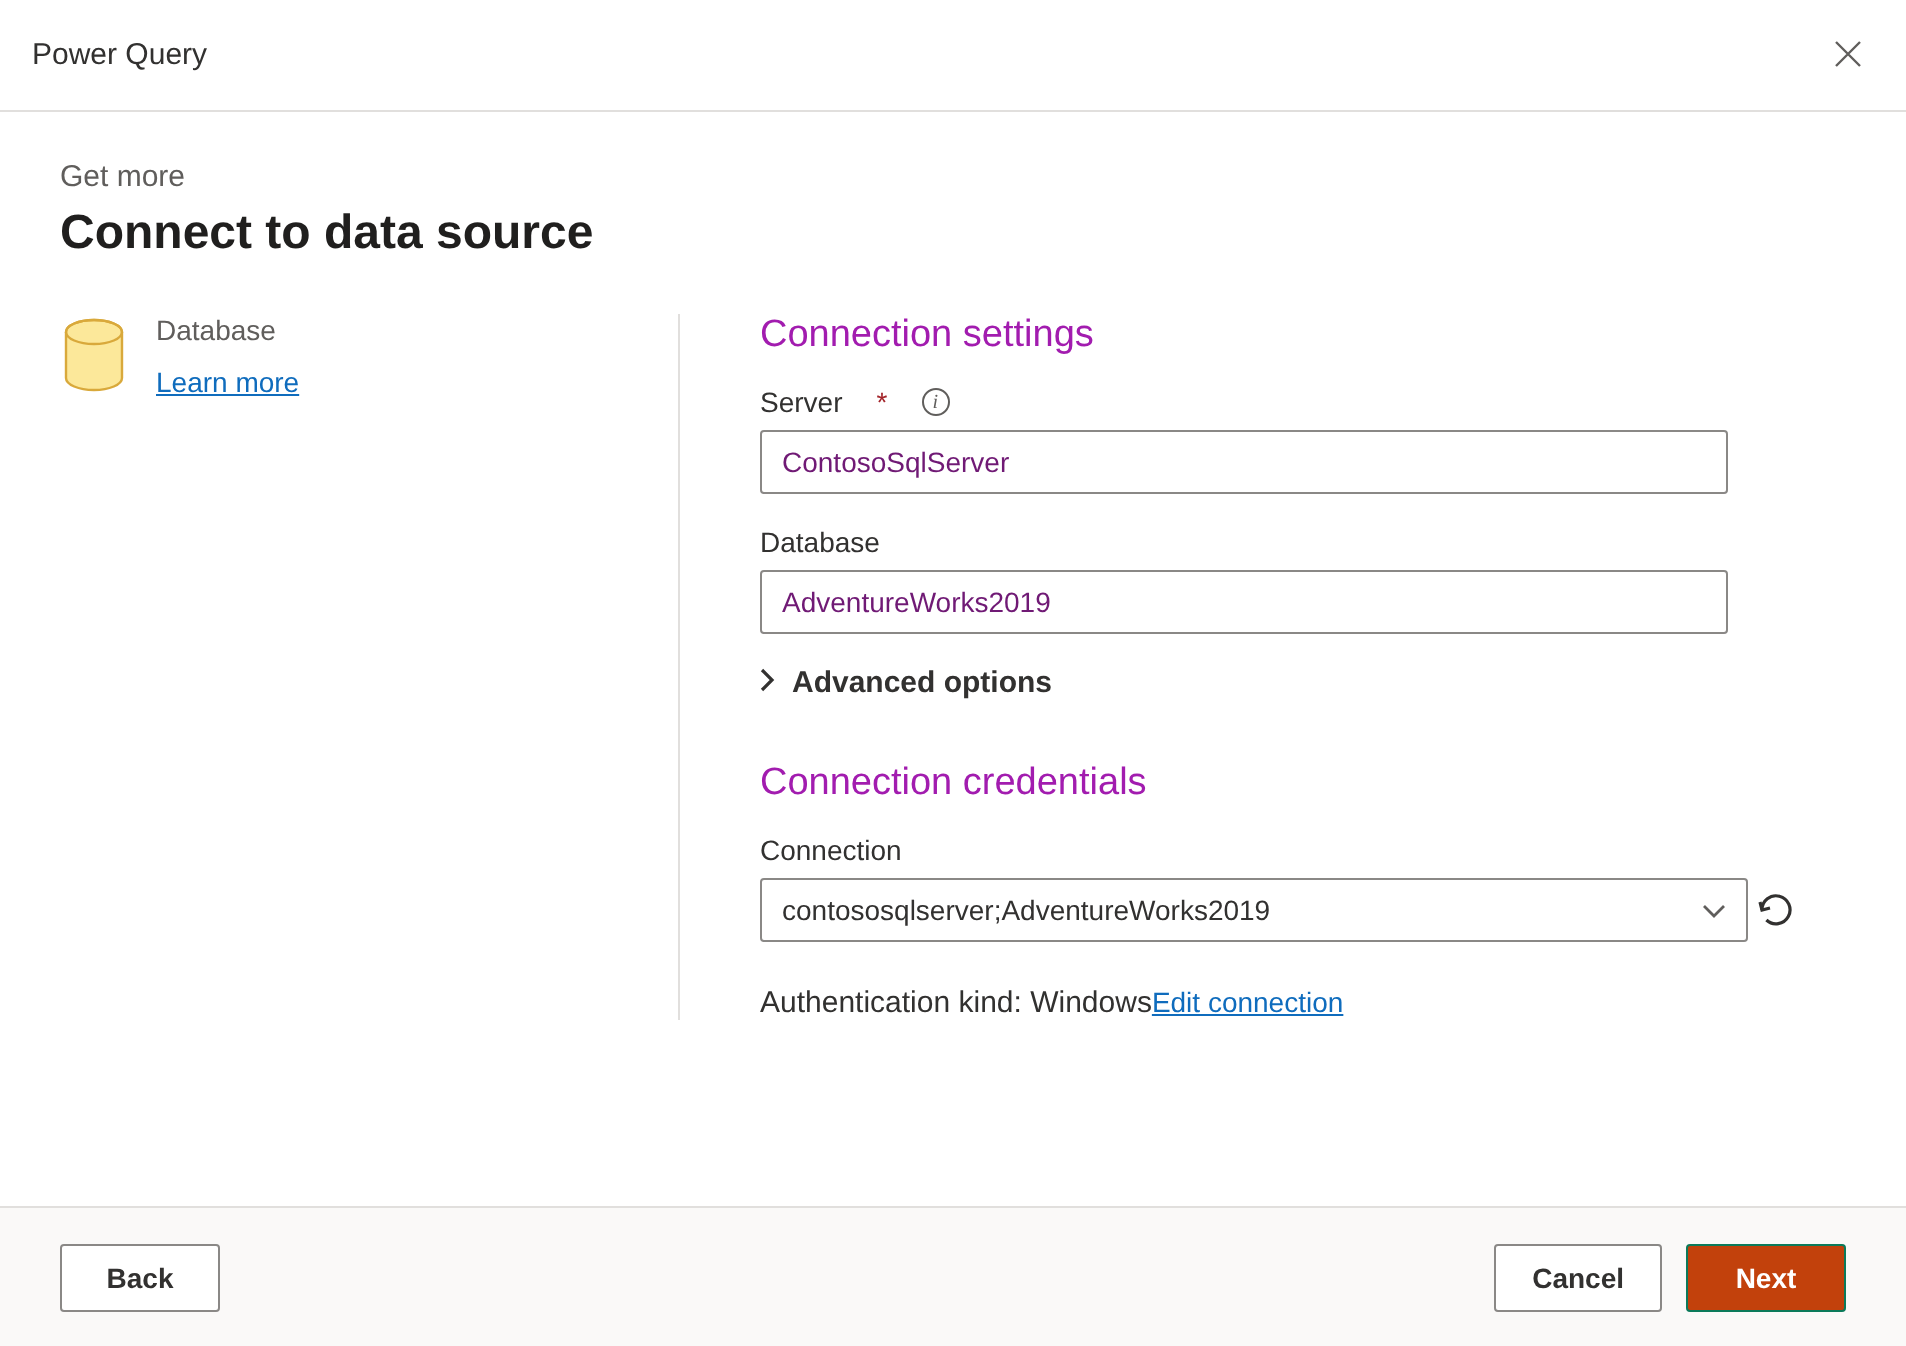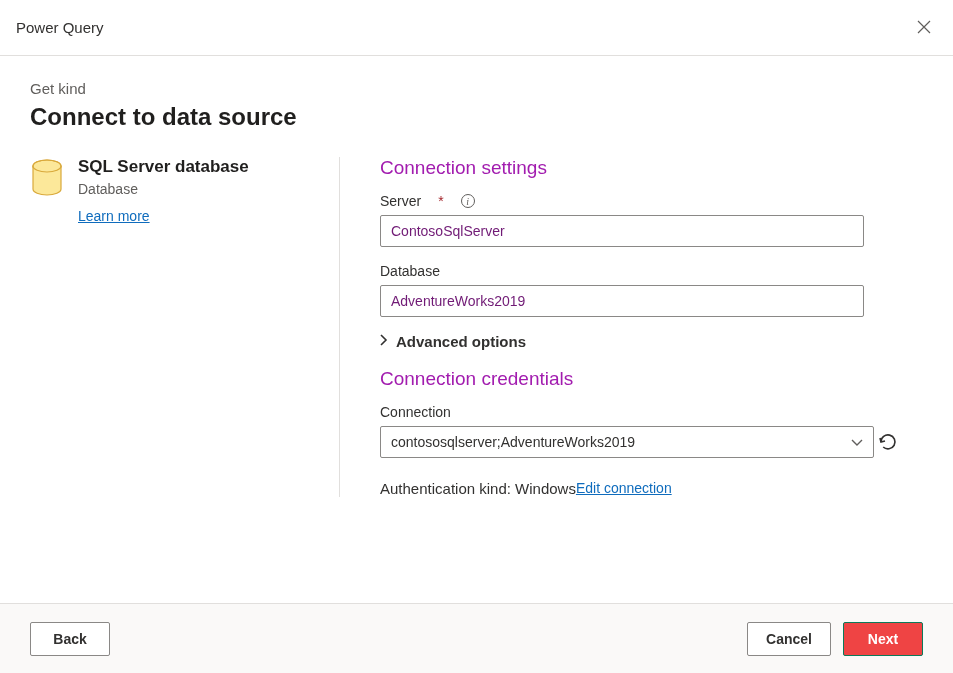--- a/index.html
+++ b/index.html
@@ -64,21 +64,21 @@
     }
     .field-group { margin-bottom: 16px; }
     .adv-options {
       display: flex;
       align-items: center;
       gap: 8px;
       font-size: 15px;
       font-weight: 600;
       color: #323130;
       cursor: pointer;
-      margin-bottom: 18px;
+      margin-bottom: 31px;
     }
     .chevron { font-size: 12px; color:#323130;}
     .conn-row { display: flex; align-items: center; gap: 2px; max-width: 524px;}
     .select-wrap {
       flex: 1;
       height: 32px;
       border: 1px solid #8a8886;
       border-radius: 2px;
       display: flex;
       align-items: center;
@@ -107,52 +107,51 @@
       border: 1px solid #8a8886;
       border-radius: 2px;
       background: #fff;
       font-size: 14px;
       font-weight: 600;
       color: #323130;
       cursor: pointer;
       font-family: inherit;
     }
     .btn-primary {
-      background: #ef4444;
+      background: #c2410c;
       border: 1px solid #0b7a5a;
       color: #fff;
     }
   </style>
 </head>
 <body>
 
 <div class="titlebar">
   <span class="titlebar-title">Power Query</span>
   <span class="close-x">
     <svg width="14" height="14" viewBox="0 0 14 14">
         <path d="M1 1 L13 13 M13 1 L1 13" stroke="#605e5c" stroke-width="1.2" fill="none"></path>
       </svg>
   </span>
 </div>
 
 <div class="content">
-  <div class="breadcrumb">Get kind</div>
+  <div class="breadcrumb">Get more</div>
   <div class="page-title">Connect to data source</div>
 
   <div class="columns">
     <div class="left-col">
       <div class="db-icon">
         <svg width="34" height="40" viewBox="0 0 34 40">
           <ellipse cx="17" cy="7" rx="14" ry="6" fill="#fce89a" stroke="#d9a93b" stroke-width="1.2"></ellipse>
           <path d="M3 7 V30 A14 6 0 0 0 31 30 V7" fill="#fce89a" stroke="#d9a93b" stroke-width="1.2"></path>
           <ellipse cx="17" cy="7" rx="14" ry="6" fill="none" stroke="#d9a93b" stroke-width="1.2"></ellipse>
         </svg>
       </div>
       <div class="left-text">
-        <div class="left-heading">SQL Server database</div>
         <div class="left-sub">Database</div>
         <a class="link">Learn more</a>
       </div>
     </div>
 
     <div class="right-col">
       <div class="section-title">Connection settings</div>
 
       <div class="field-group">
         <div class="field-label">

